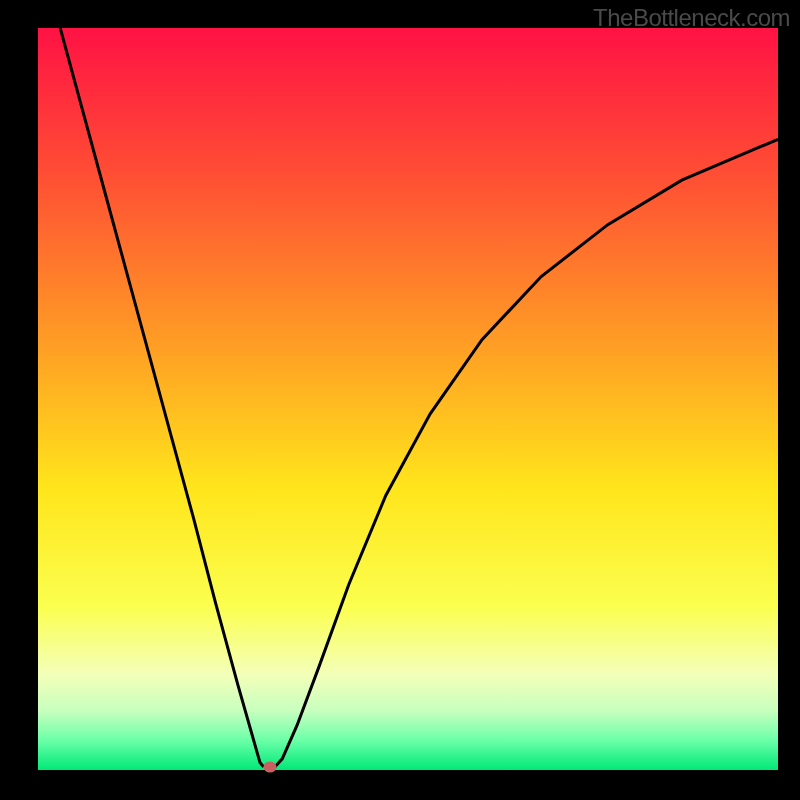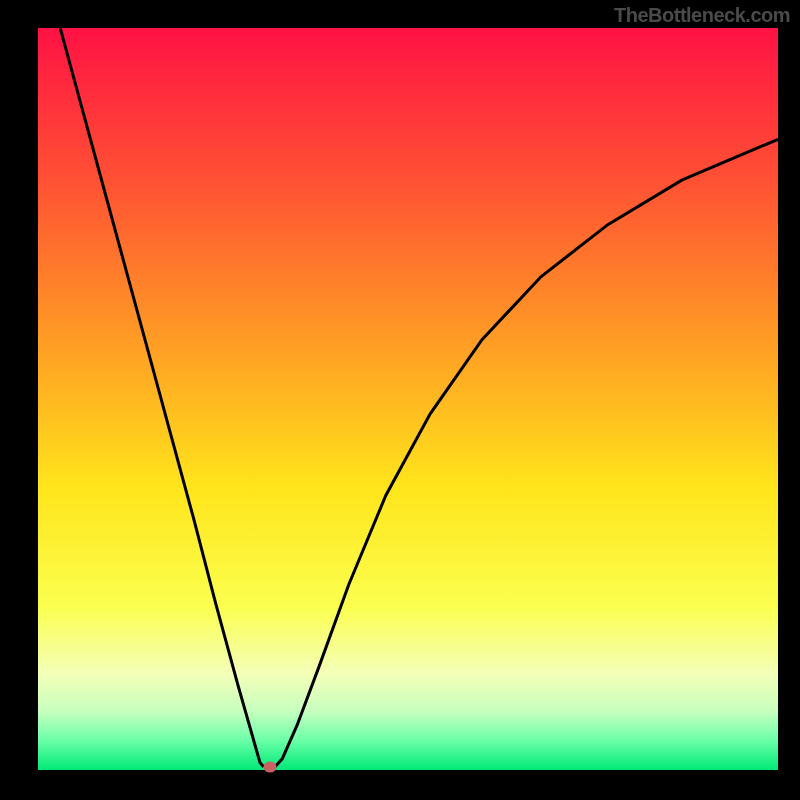--- a/index.html
+++ b/index.html
@@ -15,22 +15,22 @@
     position: relative;
     width: 800px;
     height: 800px;
     background: #000;
   }
   .watermark {
     position: absolute;
     top: 4px;
     right: 10px;
     color: #4a4a4a;
-    font-size: 20px;
-    font-weight: bold;
+    font-size: 24px;
+    font-weight: normal;
     z-index: 10;
     letter-spacing: -0.5px;
   }
   .plot {
     position: absolute;
     left: 38px;
     top: 28px;
     width: 740px;
     height: 742px;
   }

